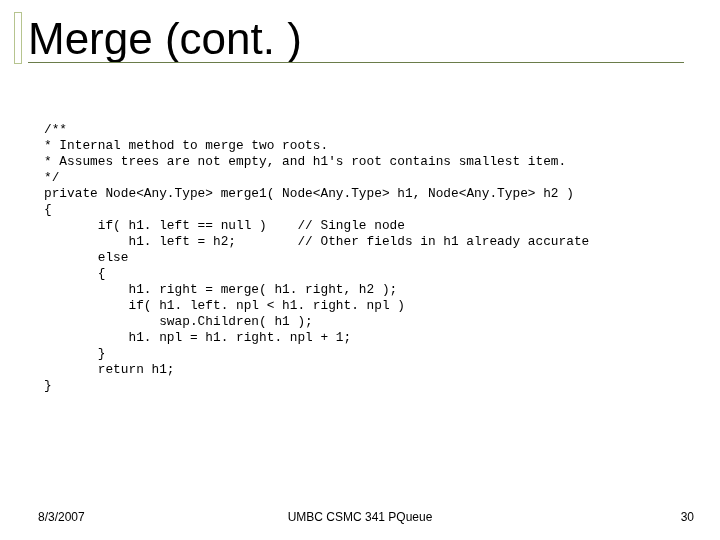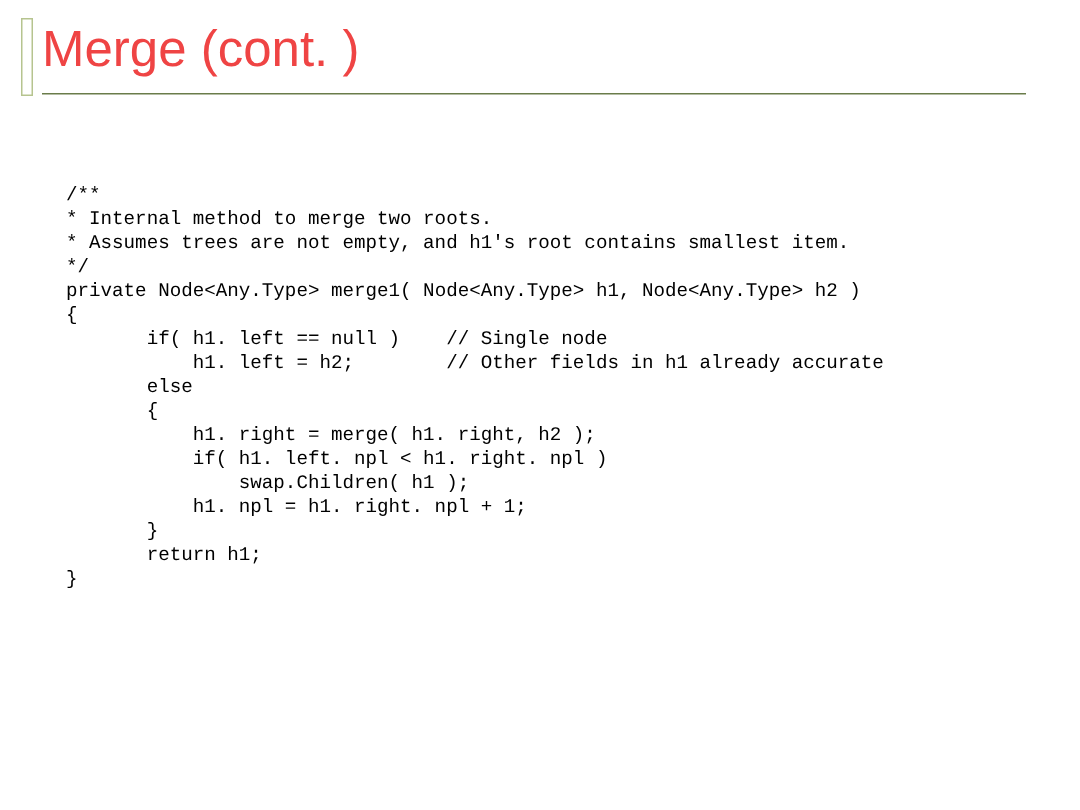--- a/index.html
+++ b/index.html
@@ -17,22 +17,22 @@
     width: 720px;
     height: 540px;
     box-sizing: border-box;
   }
   .title-wrap {
     position: absolute;
     left: 28px;
     top: 14px;
   }
   .title {
-    font-size: 34px;
-    color: #ef4444;
+    font-size: 44px;
+    color: #000000;
     margin: 0;
     padding-bottom: 6px;
     font-weight: normal;
   }
   .title-underline {
     position: absolute;
     left: 28px;
     top: 62px;
     width: 656px;
     height: 0;
@@ -112,13 +112,18 @@
        else
        {
            h1. right = merge( h1. right, h2 );
            if( h1. left. npl &lt; h1. right. npl )
                swap.Children( h1 );
            h1. npl = h1. right. npl + 1;
        }
        return h1;
 }</div>
 
+  <div class="footer">
+    <span class="footer-date">8/3/2007</span>
+    <span class="footer-center">UMBC CSMC 341 PQueue</span>
+    <span class="footer-num">30</span>
+  </div>
 </div>
 
 </body></html>

